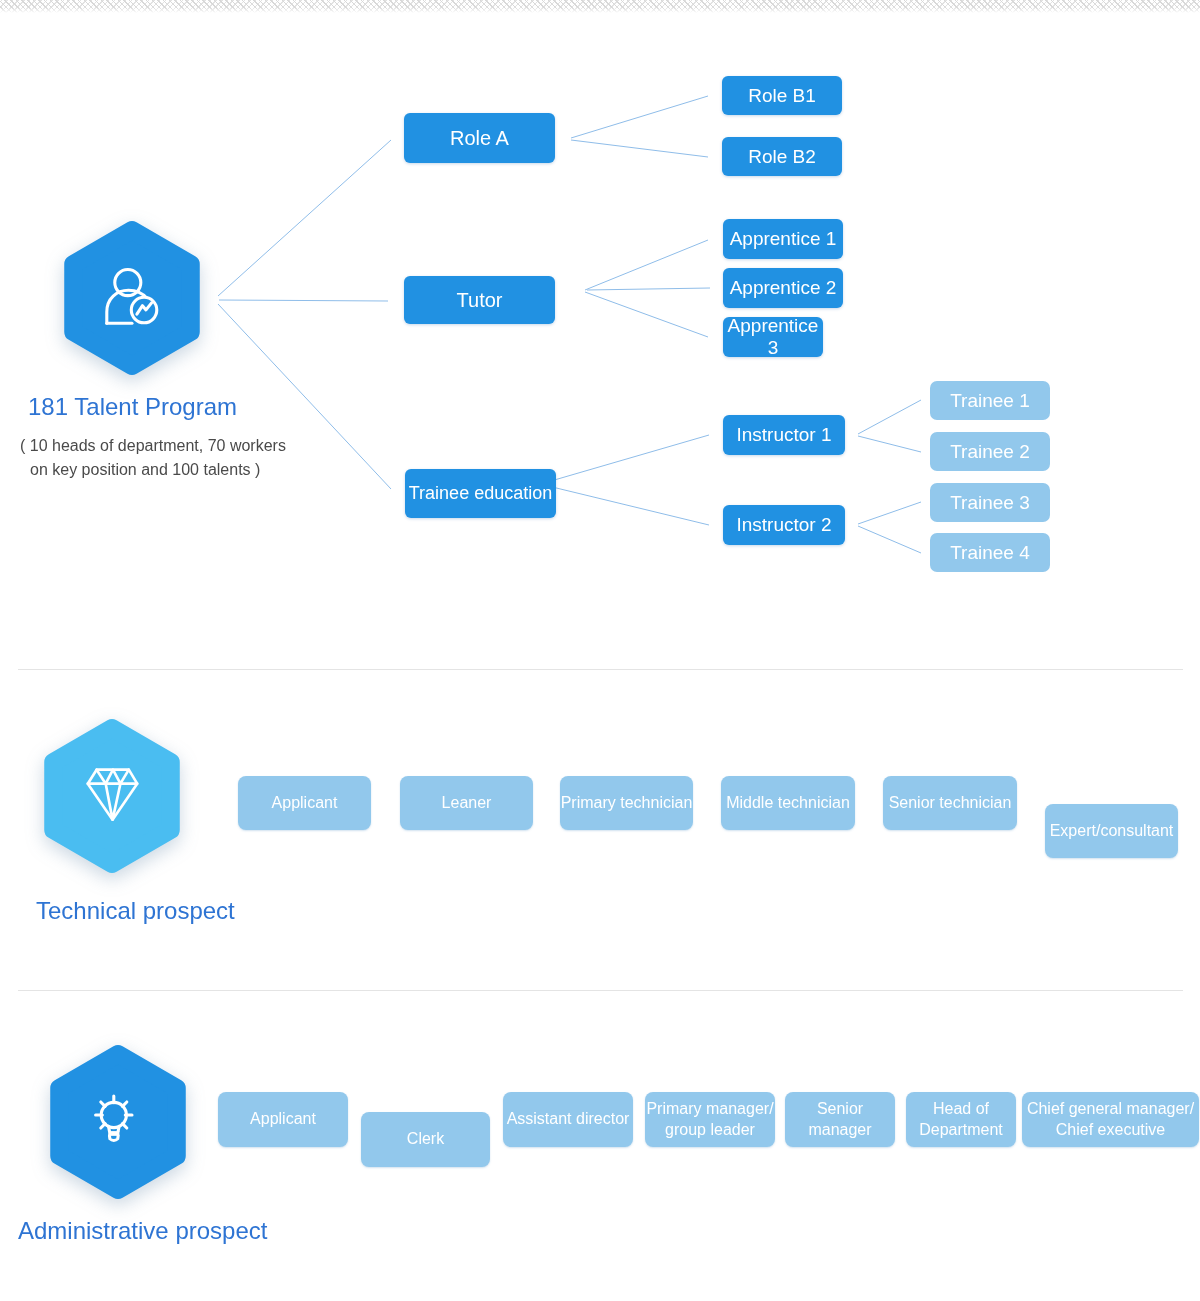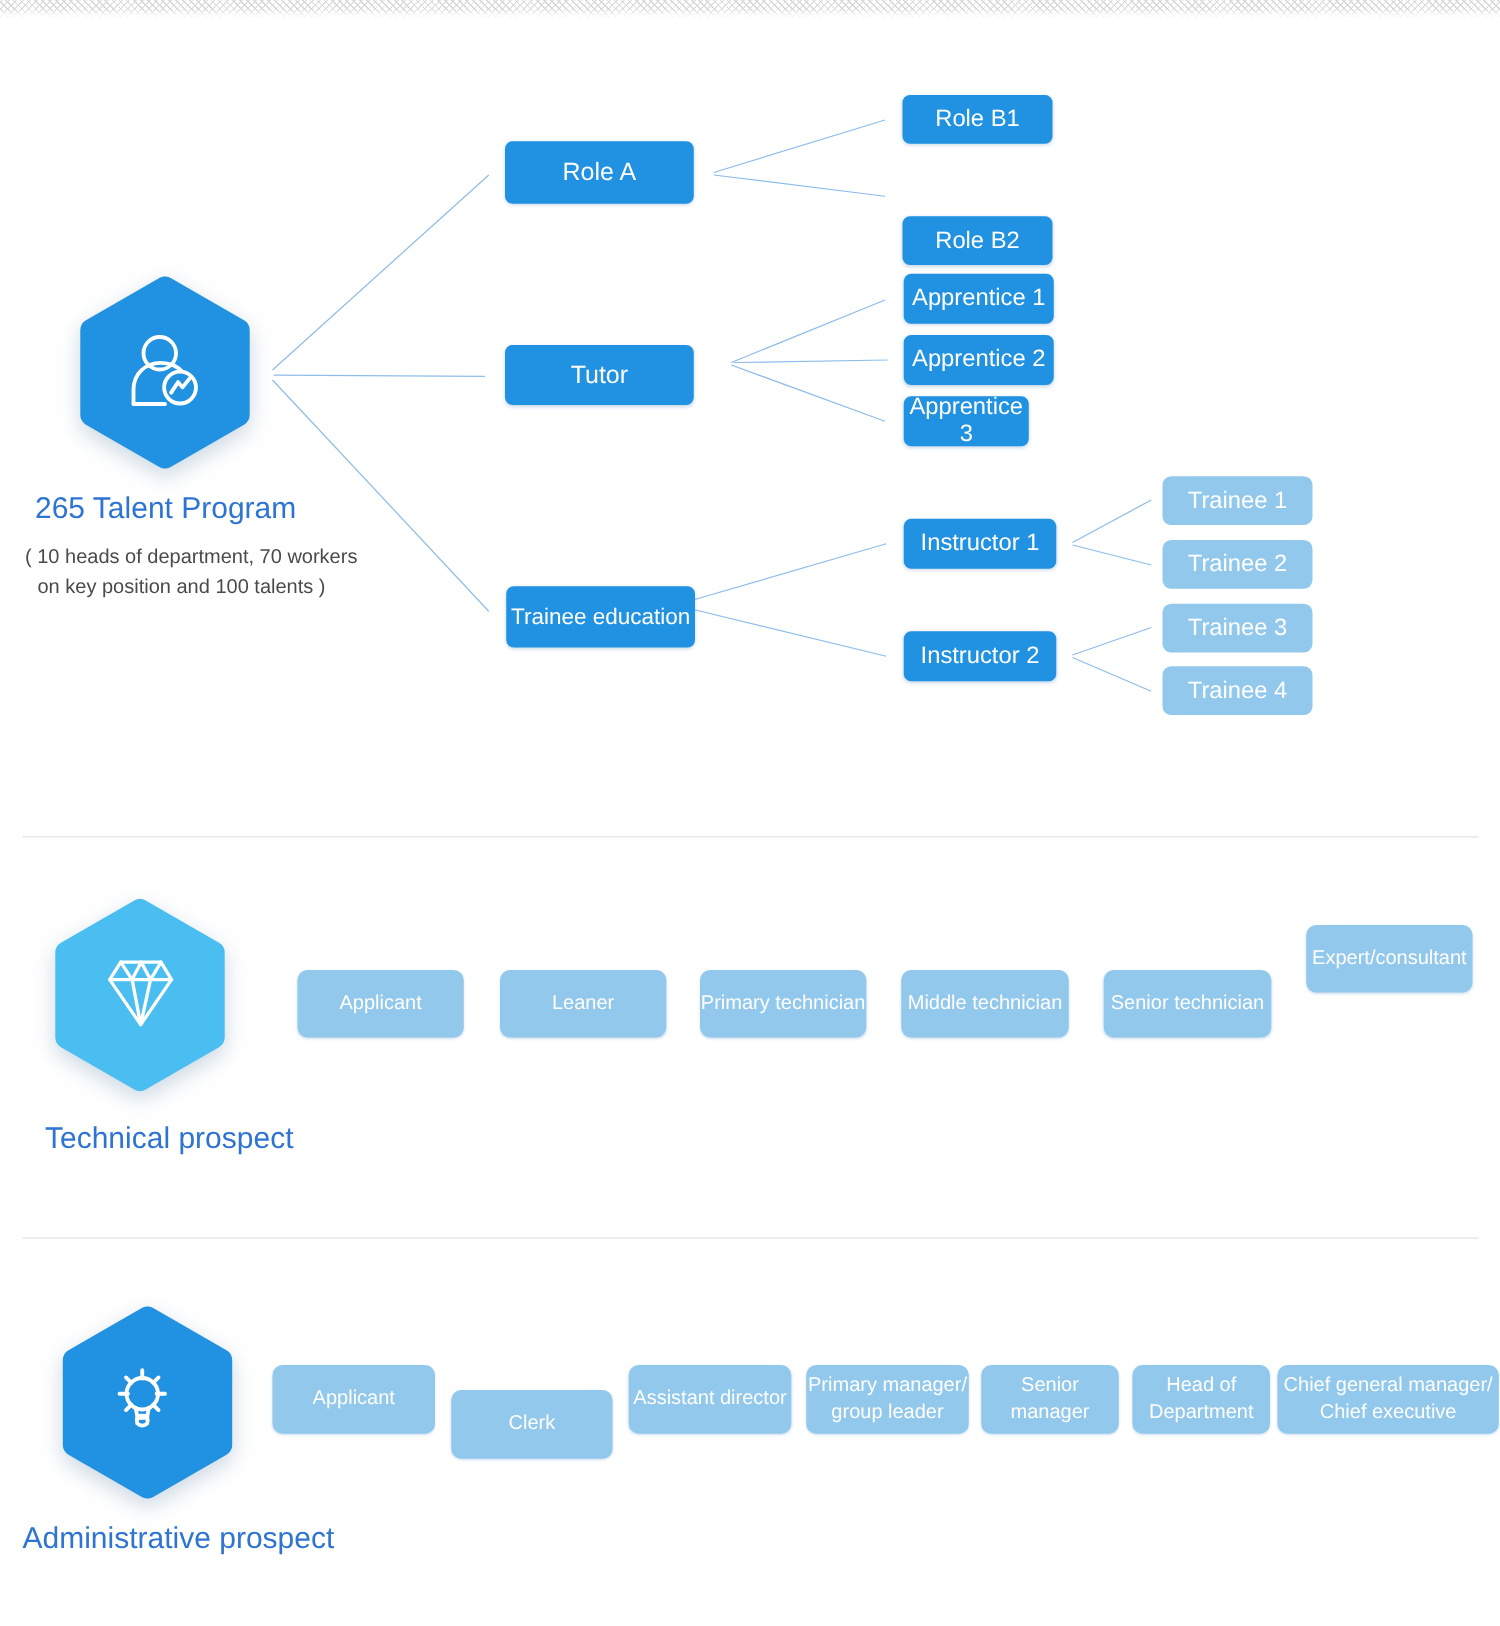--- a/index.html
+++ b/index.html
@@ -70,29 +70,29 @@
       <g fill="none" stroke="#ffffff" stroke-width="2.2" stroke-linecap="round">
         <circle cx="47" cy="44" r="9.3"></circle>
         <path d="M32,73 V65 C32,55.5 39,49.5 47.5,49.5 C53.2,49.5 57.8,51.8 60.8,55.4"></path>
         <path d="M32,73 H50"></path>
         <circle cx="58.6" cy="63.6" r="9.1" fill="#2191e2"></circle>
         <polyline points="53.5,66.5 57.5,60.5 60,63.5 64,58.5" stroke-linejoin="round"></polyline>
       </g>
     </svg>
   </div>
 
-  <div class="heading" style="left:28px;top:393px;">265 Talent Program</div>
+  <div class="heading" style="left:28px;top:393px;">181 Talent Program</div>
   <div class="subtitle" style="left:20px;top:434px;">
     <span class="l1">( 10 heads of department, 70 workers</span>
     <span class="l2">on key position and 100 talents )</span>
   </div>
 
   <div class="node dark" style="left:404px;top:113px;width:151px;height:50px;font-size:20px;">Role A</div>
   <div class="node dark" style="left:722px;top:76px;width:120px;height:39px;font-size:19px;">Role B1</div>
-  <div class="node dark" style="left:722px;top:137px;width:120px;height:39px;font-size:19px;margin-top:36px;">Role B2</div>
+  <div class="node dark" style="left:722px;top:137px;width:120px;height:39px;font-size:19px;">Role B2</div>
 
   <div class="node dark" style="left:404px;top:276px;width:151px;height:48px;font-size:20px;">Tutor</div>
   <div class="node dark" style="left:723px;top:219px;width:120px;height:40px;font-size:19px;">Apprentice 1</div>
   <div class="node dark" style="left:723px;top:268px;width:120px;height:40px;font-size:19px;">Apprentice 2</div>
   <div class="node dark" style="left:723px;top:317px;width:100px;height:40px;font-size:19px;">Apprentice 3</div>
 
   <div class="node dark" style="left:405px;top:469px;width:151px;height:49px;font-size:18px;">Trainee education</div>
   <div class="node dark" style="left:723px;top:415px;width:122px;height:40px;font-size:19px;">Instructor 1</div>
   <div class="node dark" style="left:723px;top:505px;width:122px;height:40px;font-size:19px;">Instructor 2</div>
 
@@ -115,21 +115,21 @@
     </svg>
   </div>
 
   <div class="heading" style="left:36px;top:897px;text-align:center;">Technical prospect</div>
 
   <div class="rowbox" style="left:238px;top:776px;width:133px;height:54px;">Applicant</div>
   <div class="rowbox" style="left:400px;top:776px;width:133px;height:54px;">Leaner</div>
   <div class="rowbox" style="left:560px;top:776px;width:133px;height:54px;">Primary technician</div>
   <div class="rowbox" style="left:721px;top:776px;width:134px;height:54px;">Middle technician</div>
   <div class="rowbox" style="left:883px;top:776px;width:134px;height:54px;">Senior technician</div>
-  <div class="rowbox" style="left:1045px;top:740px;width:133px;height:54px;">Expert/consultant</div>
+  <div class="rowbox" style="left:1045px;top:804px;width:133px;height:54px;">Expert/consultant</div>
 
   <div class="divider" style="top:990px;"></div>
 
   <div class="hexwrap" style="left:46px;top:1045px;width:144px;height:154px;">
     <svg viewBox="0 0 100 110" width="100%" height="100%">
       <polygon points="50,6.6 91.9,30.8 91.9,79.2 50,103.4 8.1,79.2 8.1,30.8" fill="#2191e2" stroke="#2191e2" stroke-width="13" stroke-linejoin="round"></polygon>
       <g fill="none" stroke="#ffffff" stroke-width="2.2" stroke-linecap="round">
         <circle cx="47" cy="50" r="9"></circle>
         <path d="M43.2,58 L43.9,61.5 M50.8,58 L50.1,61.5"></path>
         <rect x="43" y="61.5" width="8" height="3.4" fill="#ffffff" stroke="none"></rect>

